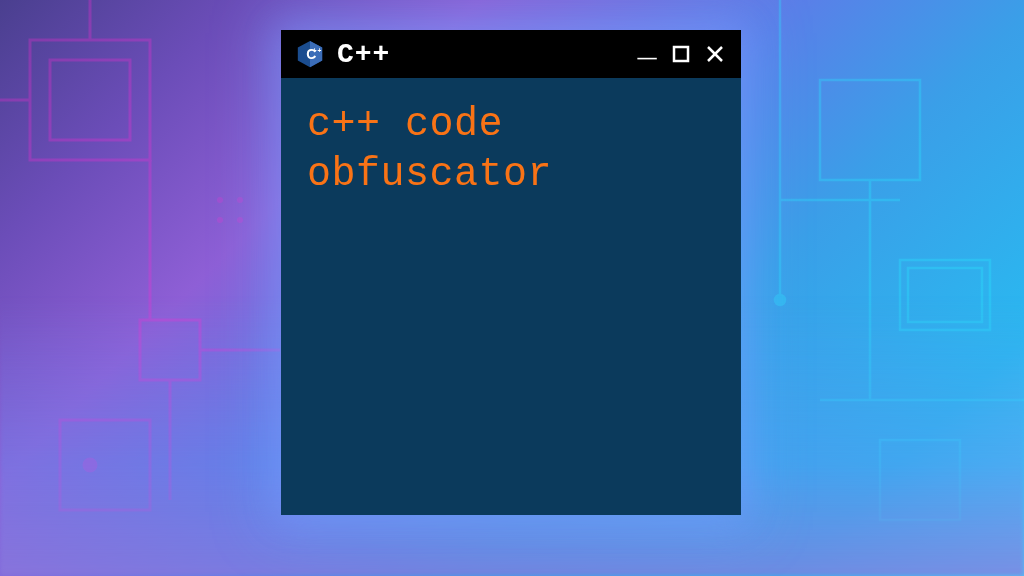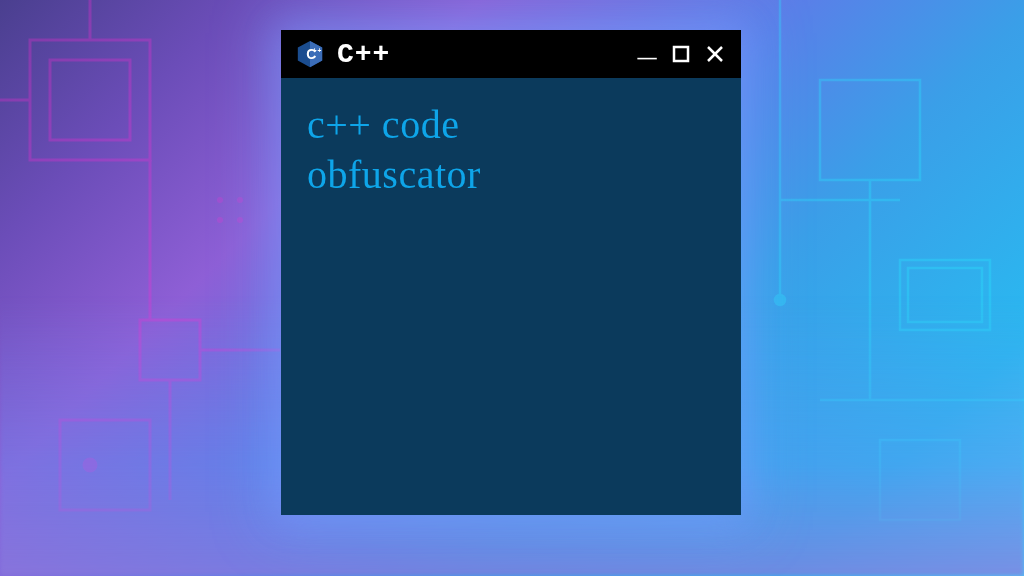--- a/index.html
+++ b/index.html
@@ -122,24 +122,24 @@
       font-weight: normal;
     }
     
     .content {
       flex: 1;
       background: #0b3a5c;
       padding: 22px 26px;
     }
     
     .content-text {
-      color: #0ea5e9;
+      color: #f97316;
       font-size: 40px;
       line-height: 1.25;
-      font-family: Liberation Serif, serif;
+      font-family: Liberation Mono, monospace;
       white-space: pre-line;
       letter-spacing: 0.5px;
     }
   </style>
 </head>
 <body>
 
 <div class="background">
   <svg class="circuit-overlay" viewBox="0 0 1024 576" preserveAspectRatio="none">
 

